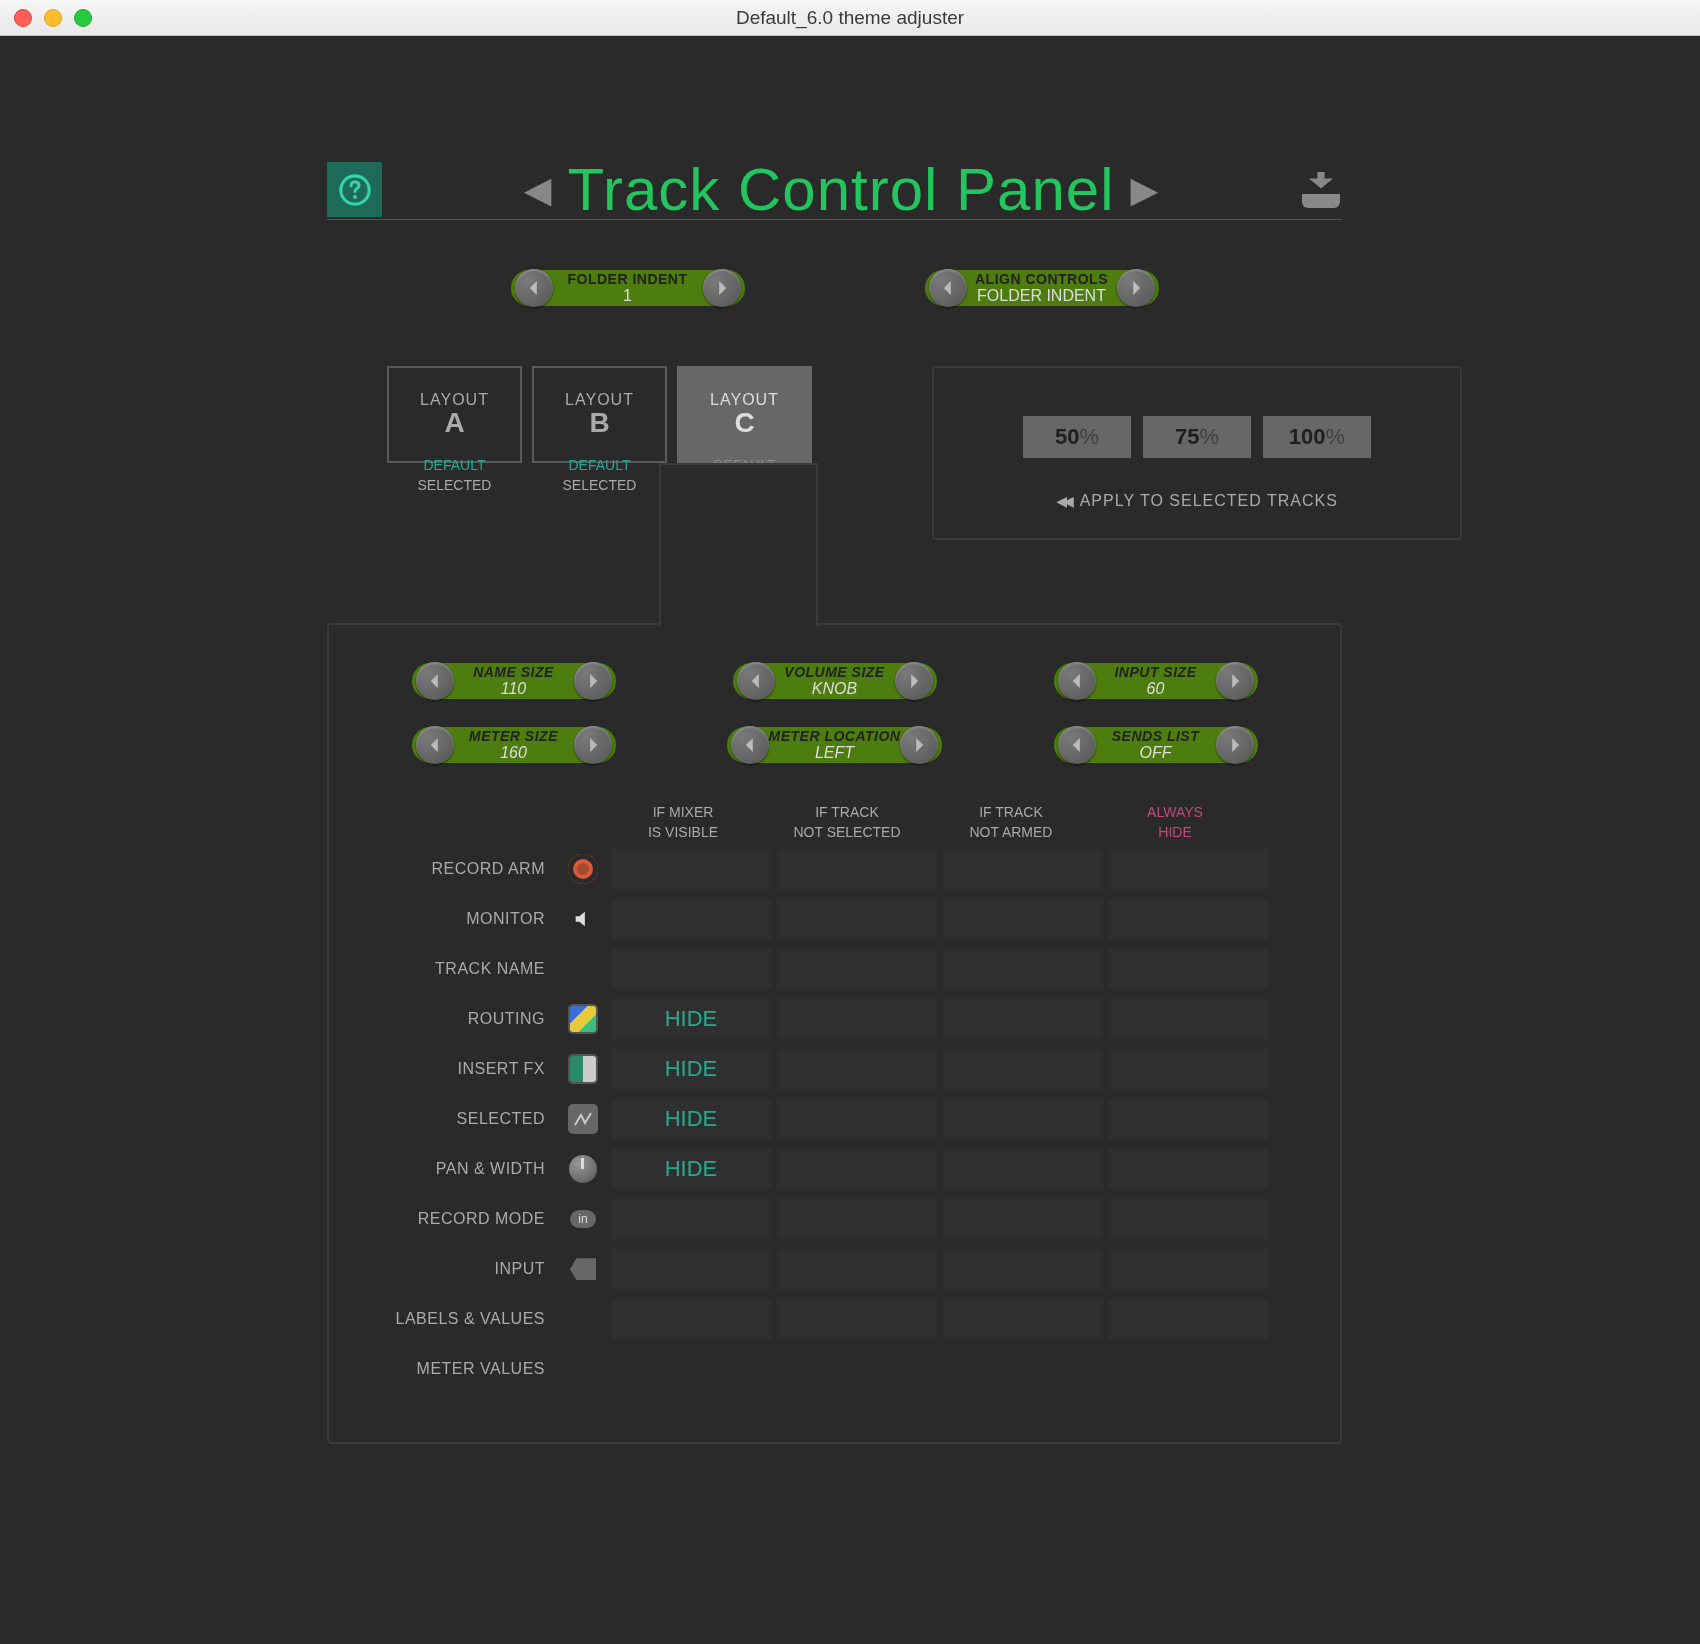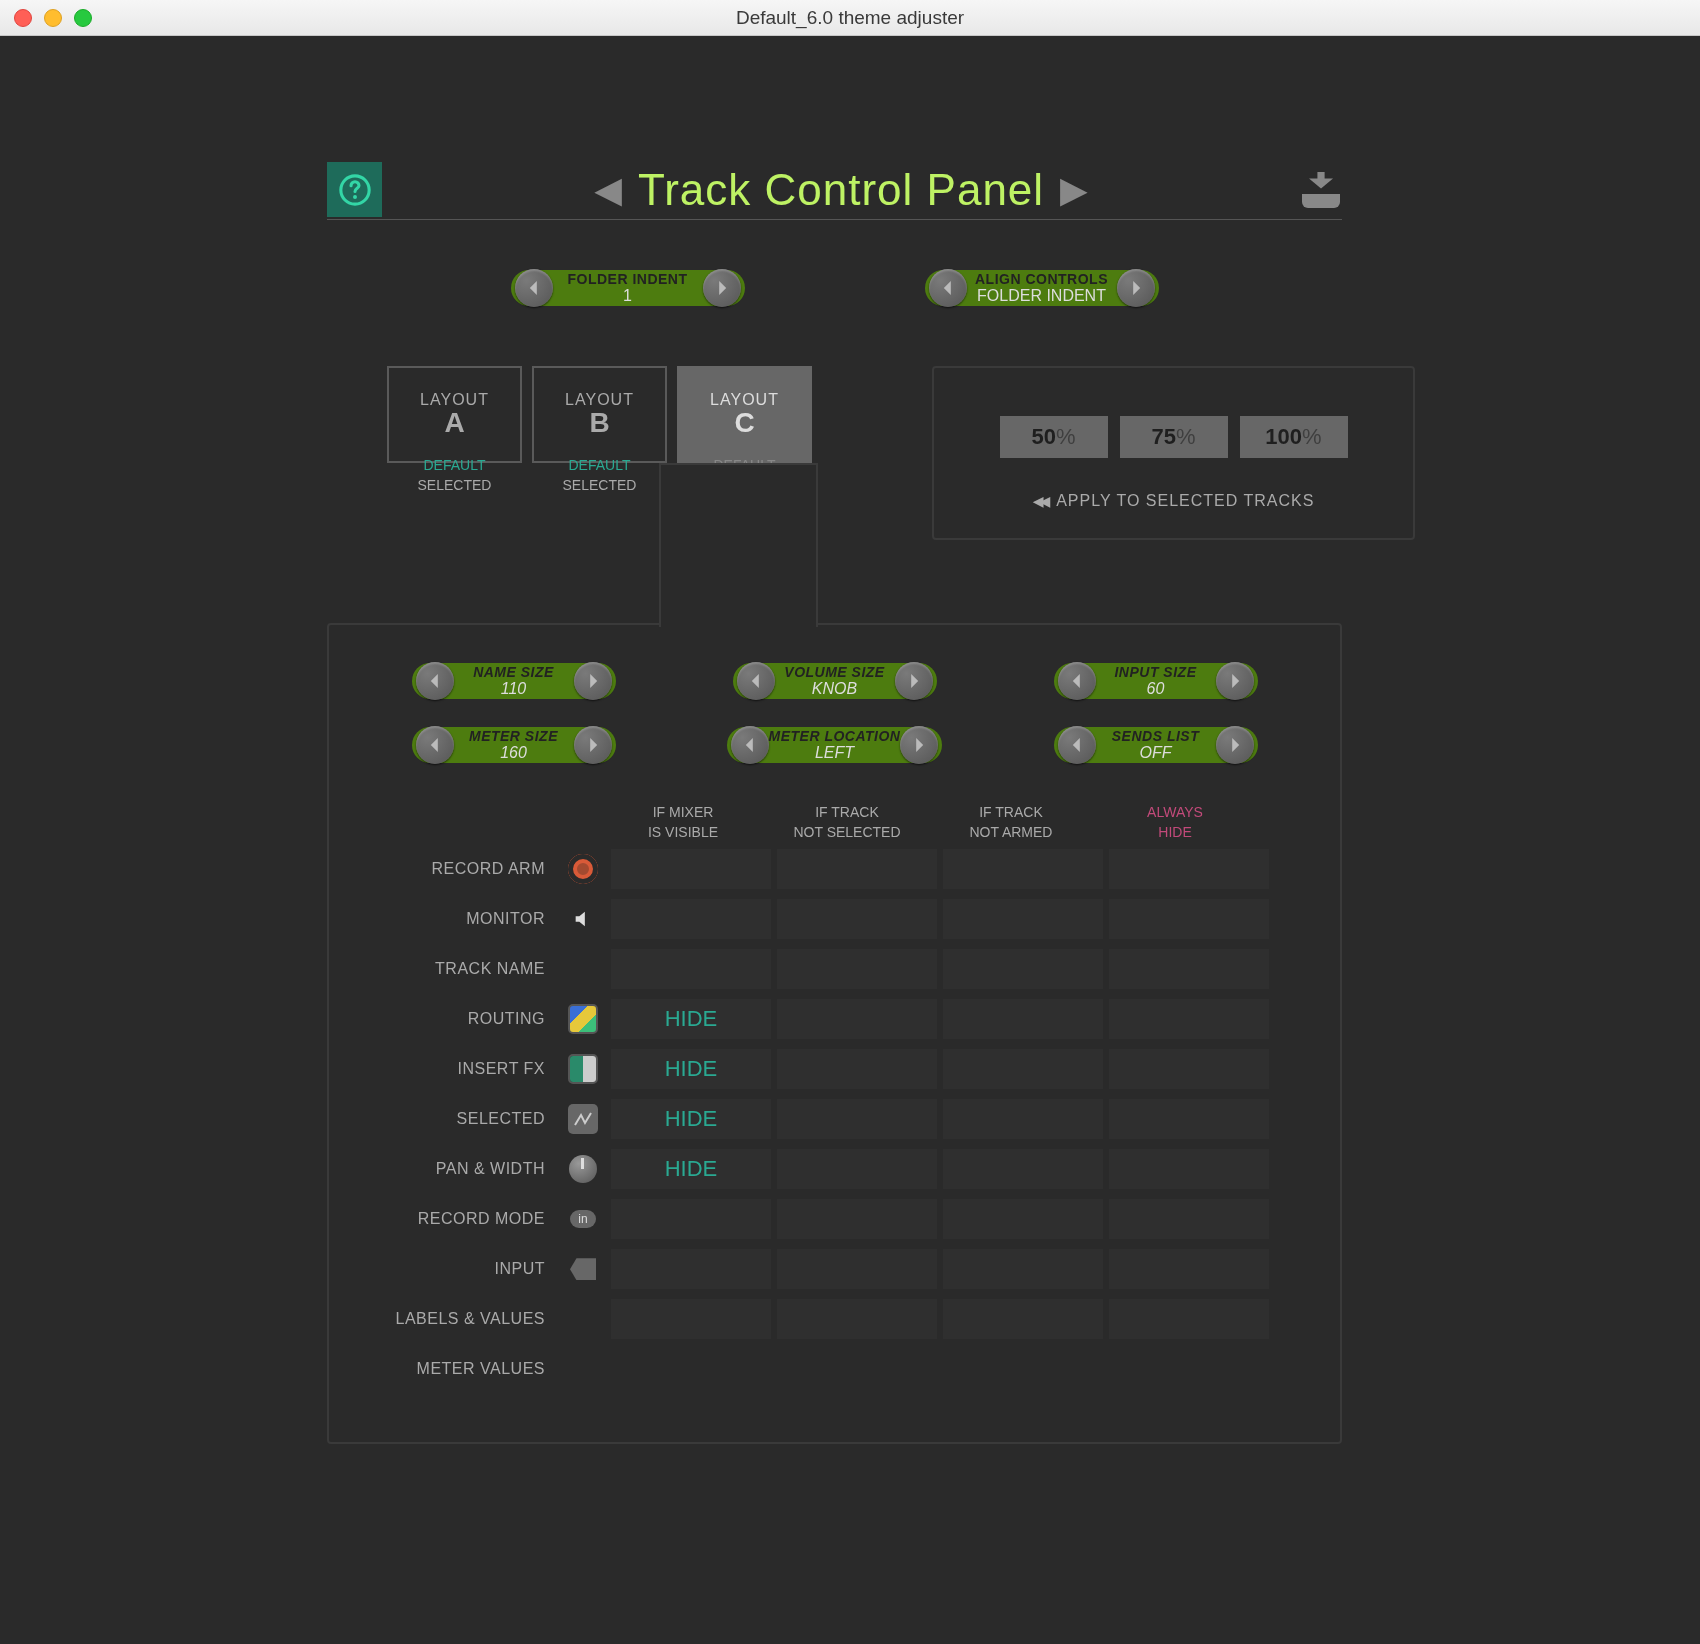--- a/index.html
+++ b/index.html
@@ -17,21 +17,21 @@
   .dark { background: #2a2a2a; height: calc(100% - 36px); position: relative; }
   .panel { position: absolute; left: 327px; top: 124px; width: 1015px; }
 
   
   .hdr { display: flex; align-items: center; height: 60px; border-bottom: 1px solid #555; gap: 18px; }
   .help { width: 55px; height: 55px; background: #1e6b5a; display: flex; align-items: center; justify-content: center; }
   .help svg { width: 34px; height: 34px; }
   .spacer { flex: 1; }
   .ptitle { display: flex; align-items: center; gap: 16px; }
   .ptitle .arrow { font-size: 36px; color: #888; cursor: pointer; }
-  .ptitle h1 { font-size: 44px; font-weight: 300; color: #bef264; letter-spacing: 1px; }
+  .ptitle h1 { font-size: 60px; font-weight: 300; color: #22c55e; letter-spacing: 1px; }
   .save { width: 42px; height: 42px; display: flex; flex-direction: column; align-items: center; justify-content: center; }
   .save .top { width: 24px; height: 20px; background: #888; clip-path: polygon(35% 0, 65% 0, 65% 35%, 100% 35%, 50% 85%, 0 35%, 35% 35%); margin-bottom: 2px; }
   .save .bot { width: 38px; height: 14px; background: #888; border-radius: 0 0 6px 6px; }
 
   
   .pill { display: inline-flex; align-items: center; background: #4d7c0f; border-radius: 30px; height: 36px; padding: 0 4px; }
   .pill .btn { width: 38px; height: 38px; border-radius: 50%; background: radial-gradient(circle at 30% 30%, #7a7a7a, #555); display: flex; align-items: center; justify-content: center; cursor: pointer; box-shadow: inset 0 2px 2px rgba(255,255,255,.2), 0 1px 2px rgba(0,0,0,.6); }
   .pill .btn svg { width: 14px; height: 14px; fill: #bbb; }
   .pill .mid { display: flex; flex-direction: column; align-items: center; justify-content: center; min-width: 150px; line-height: 1.15; }
   .pill .mid .lab { font-size: 14px; color: #222; font-weight: 600; letter-spacing: 0.5px; }
@@ -47,21 +47,21 @@
   .layout-tab .lbl { font-size: 16px; letter-spacing: 1px; }
   .layout-tab .letter { font-size: 28px; font-weight: 700; margin-top: -2px; }
   .layout-sub { position: absolute; top: 90px; width: 135px; text-align: center; font-size: 14px; line-height: 1.4; cursor: pointer; }
   .layout-sub.a { left: 0; color: #2aa992; }
   .layout-sub.b { left: 145px; color: #2aa992; }
   .layout-sub.c { left: 290px; color: #888; }
   .layout-sub .l2 { color: #aaa; }
   .layout-sub.c .l2 { color: #888; }
 
   
-  .pct-box { position: absolute; left: 545px; top: 0; border: 2px solid #3a3a3a; border-radius: 4px; padding: 48px 28px 28px; width: 483px; }
+  .pct-box { position: absolute; left: 545px; top: 0; border: 2px solid #3a3a3a; border-radius: 4px; padding: 48px 28px 28px; width: 530px; }
   .pct-row { display: flex; gap: 12px; justify-content: center; margin-bottom: 34px; }
   .pct { width: 108px; height: 42px; background: #676767; color: #1f1f1f; font-size: 22px; font-weight: 700; display: flex; align-items: center; justify-content: center; cursor: pointer; }
   .pct span.dim { color: #3f3f3f; font-weight: 500; }
   .apply { display: flex; align-items: center; justify-content: center; gap: 10px; color: #aaa; font-size: 16px; letter-spacing: 1px; cursor: pointer; }
   .apply .ar { font-size: 14px; letter-spacing: -4px; }
 
   
   .main-box { border: 2px solid #3a3a3a; border-radius: 4px; margin-top: 160px; padding: 38px 20px 50px; position: relative; }
   .main-box::before { content: ""; position: absolute; top: -162px; left: 330px; width: 155px; height: 162px; border-left: 2px solid #3a3a3a; border-right: 2px solid #3a3a3a; border-top: 2px solid #3a3a3a; background: #2a2a2a; }
   .main-box::after { content: ""; position: absolute; top: -2px; left: 332px; width: 151px; height: 4px; background: #2a2a2a; }

